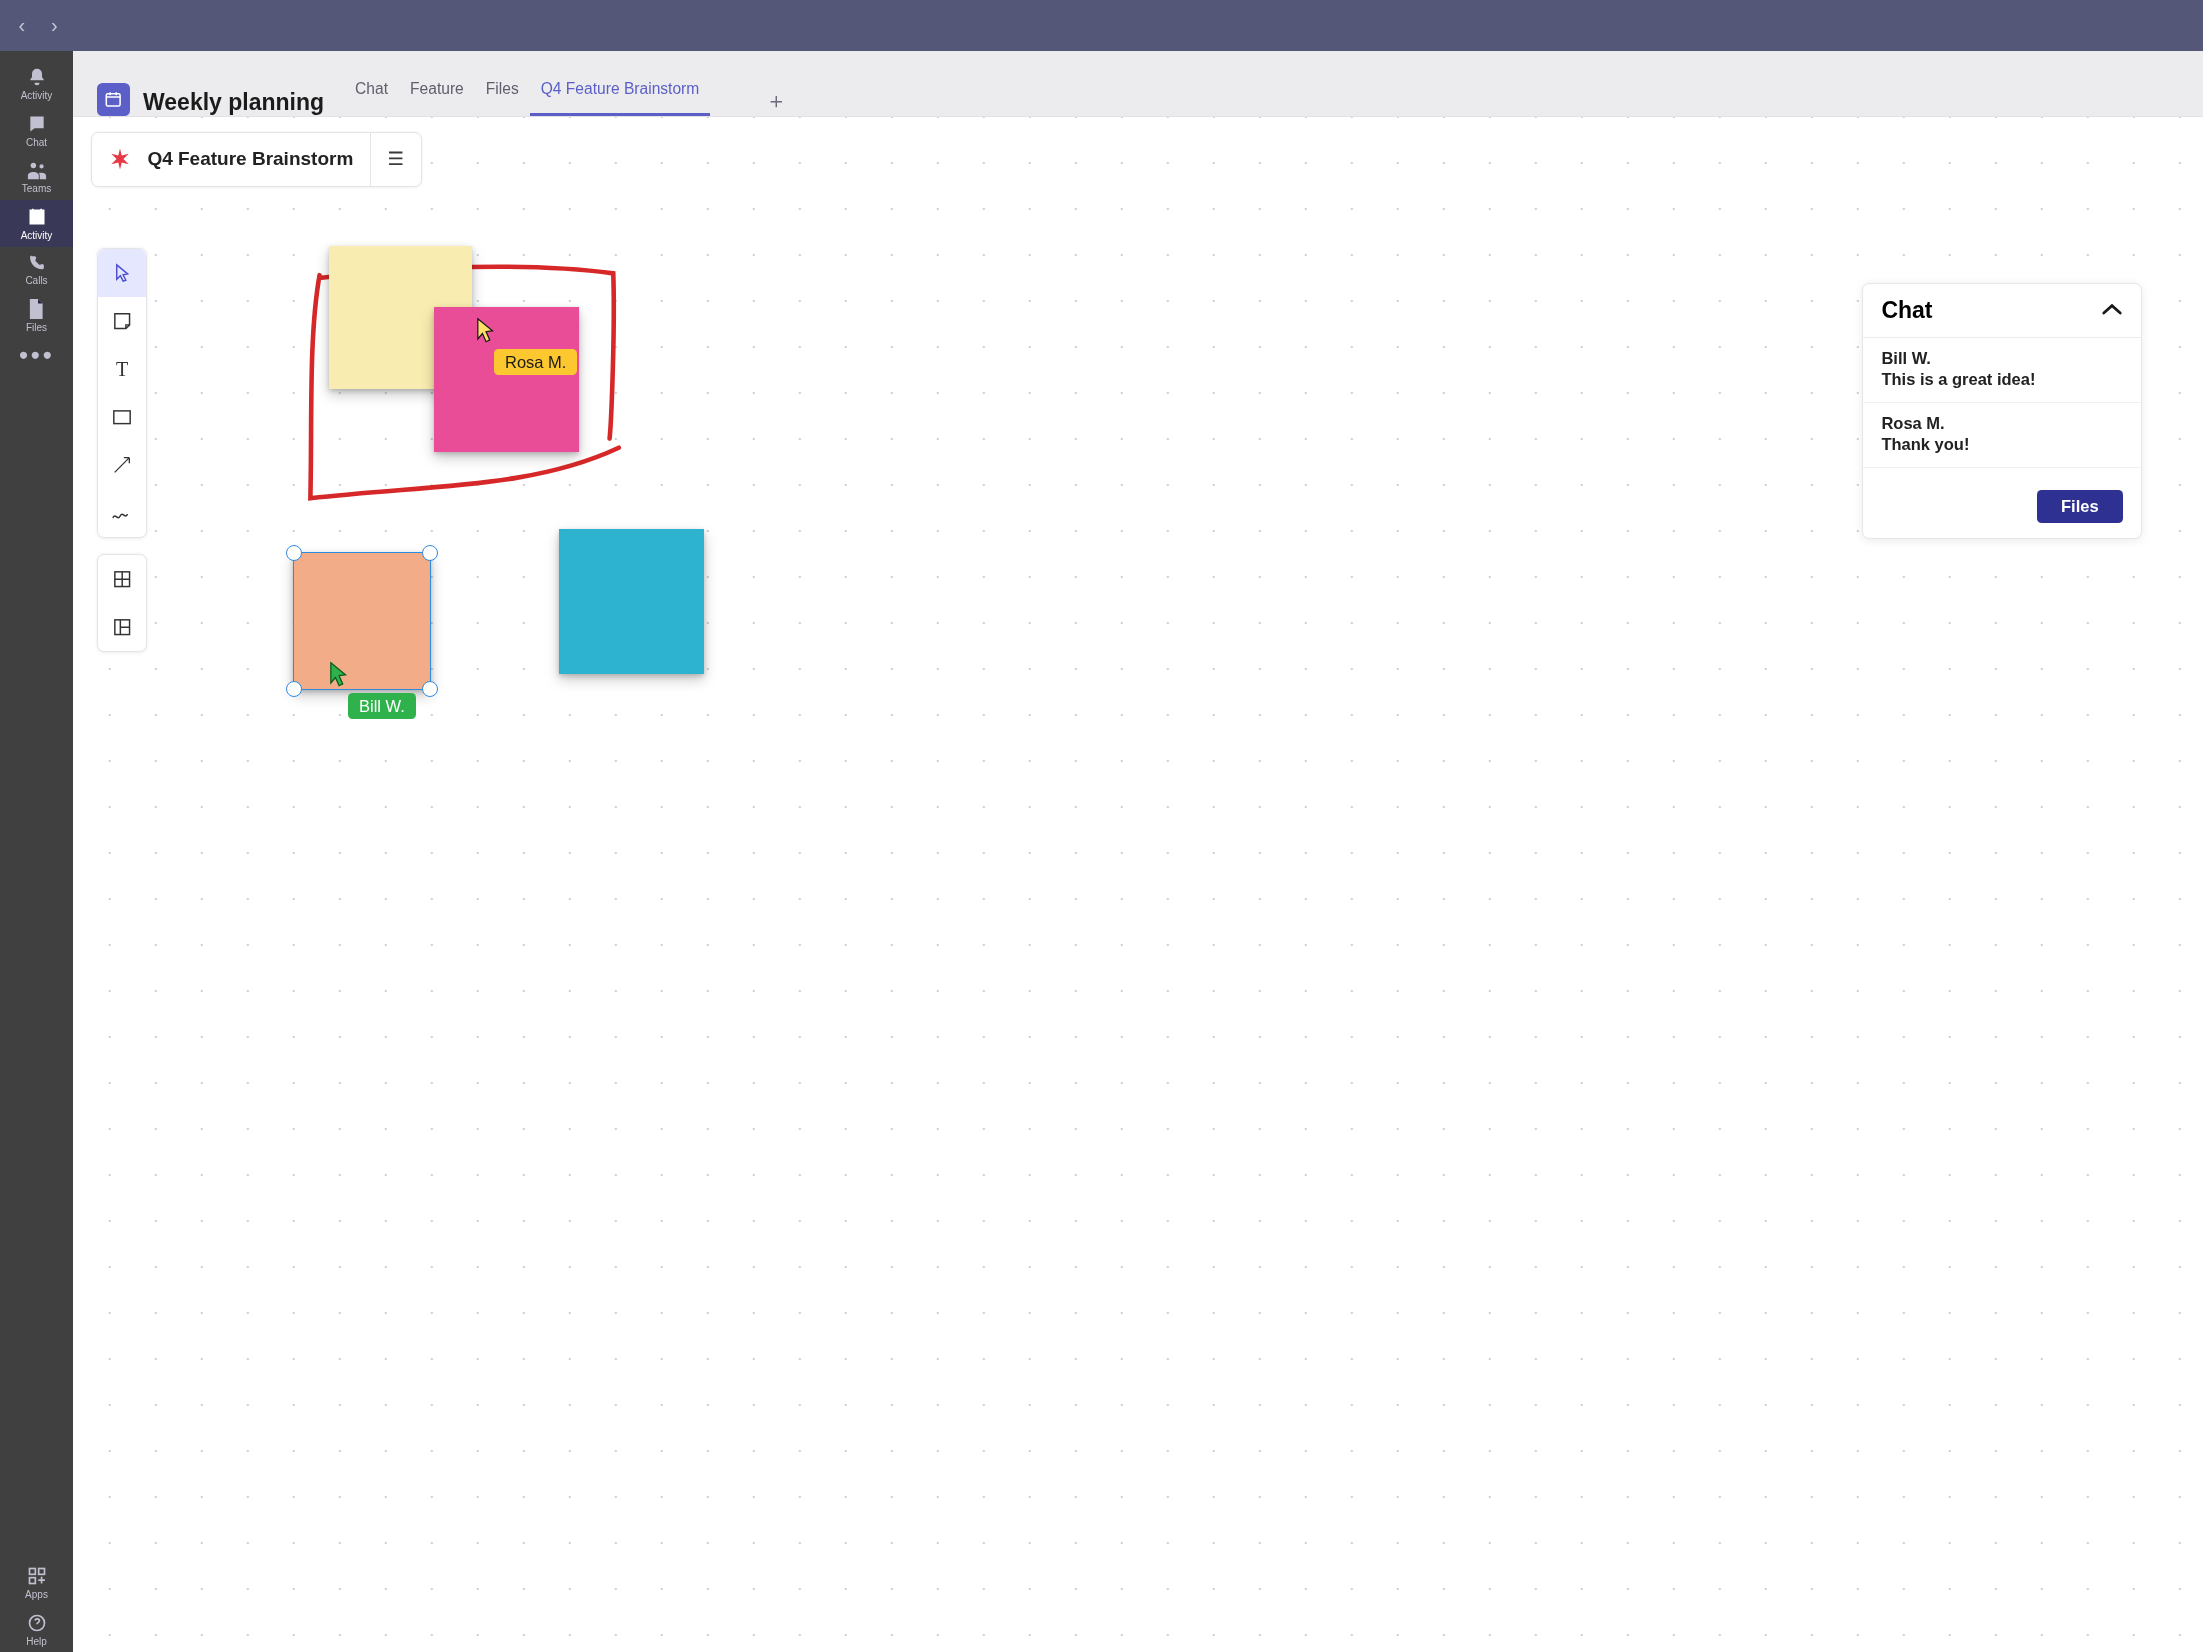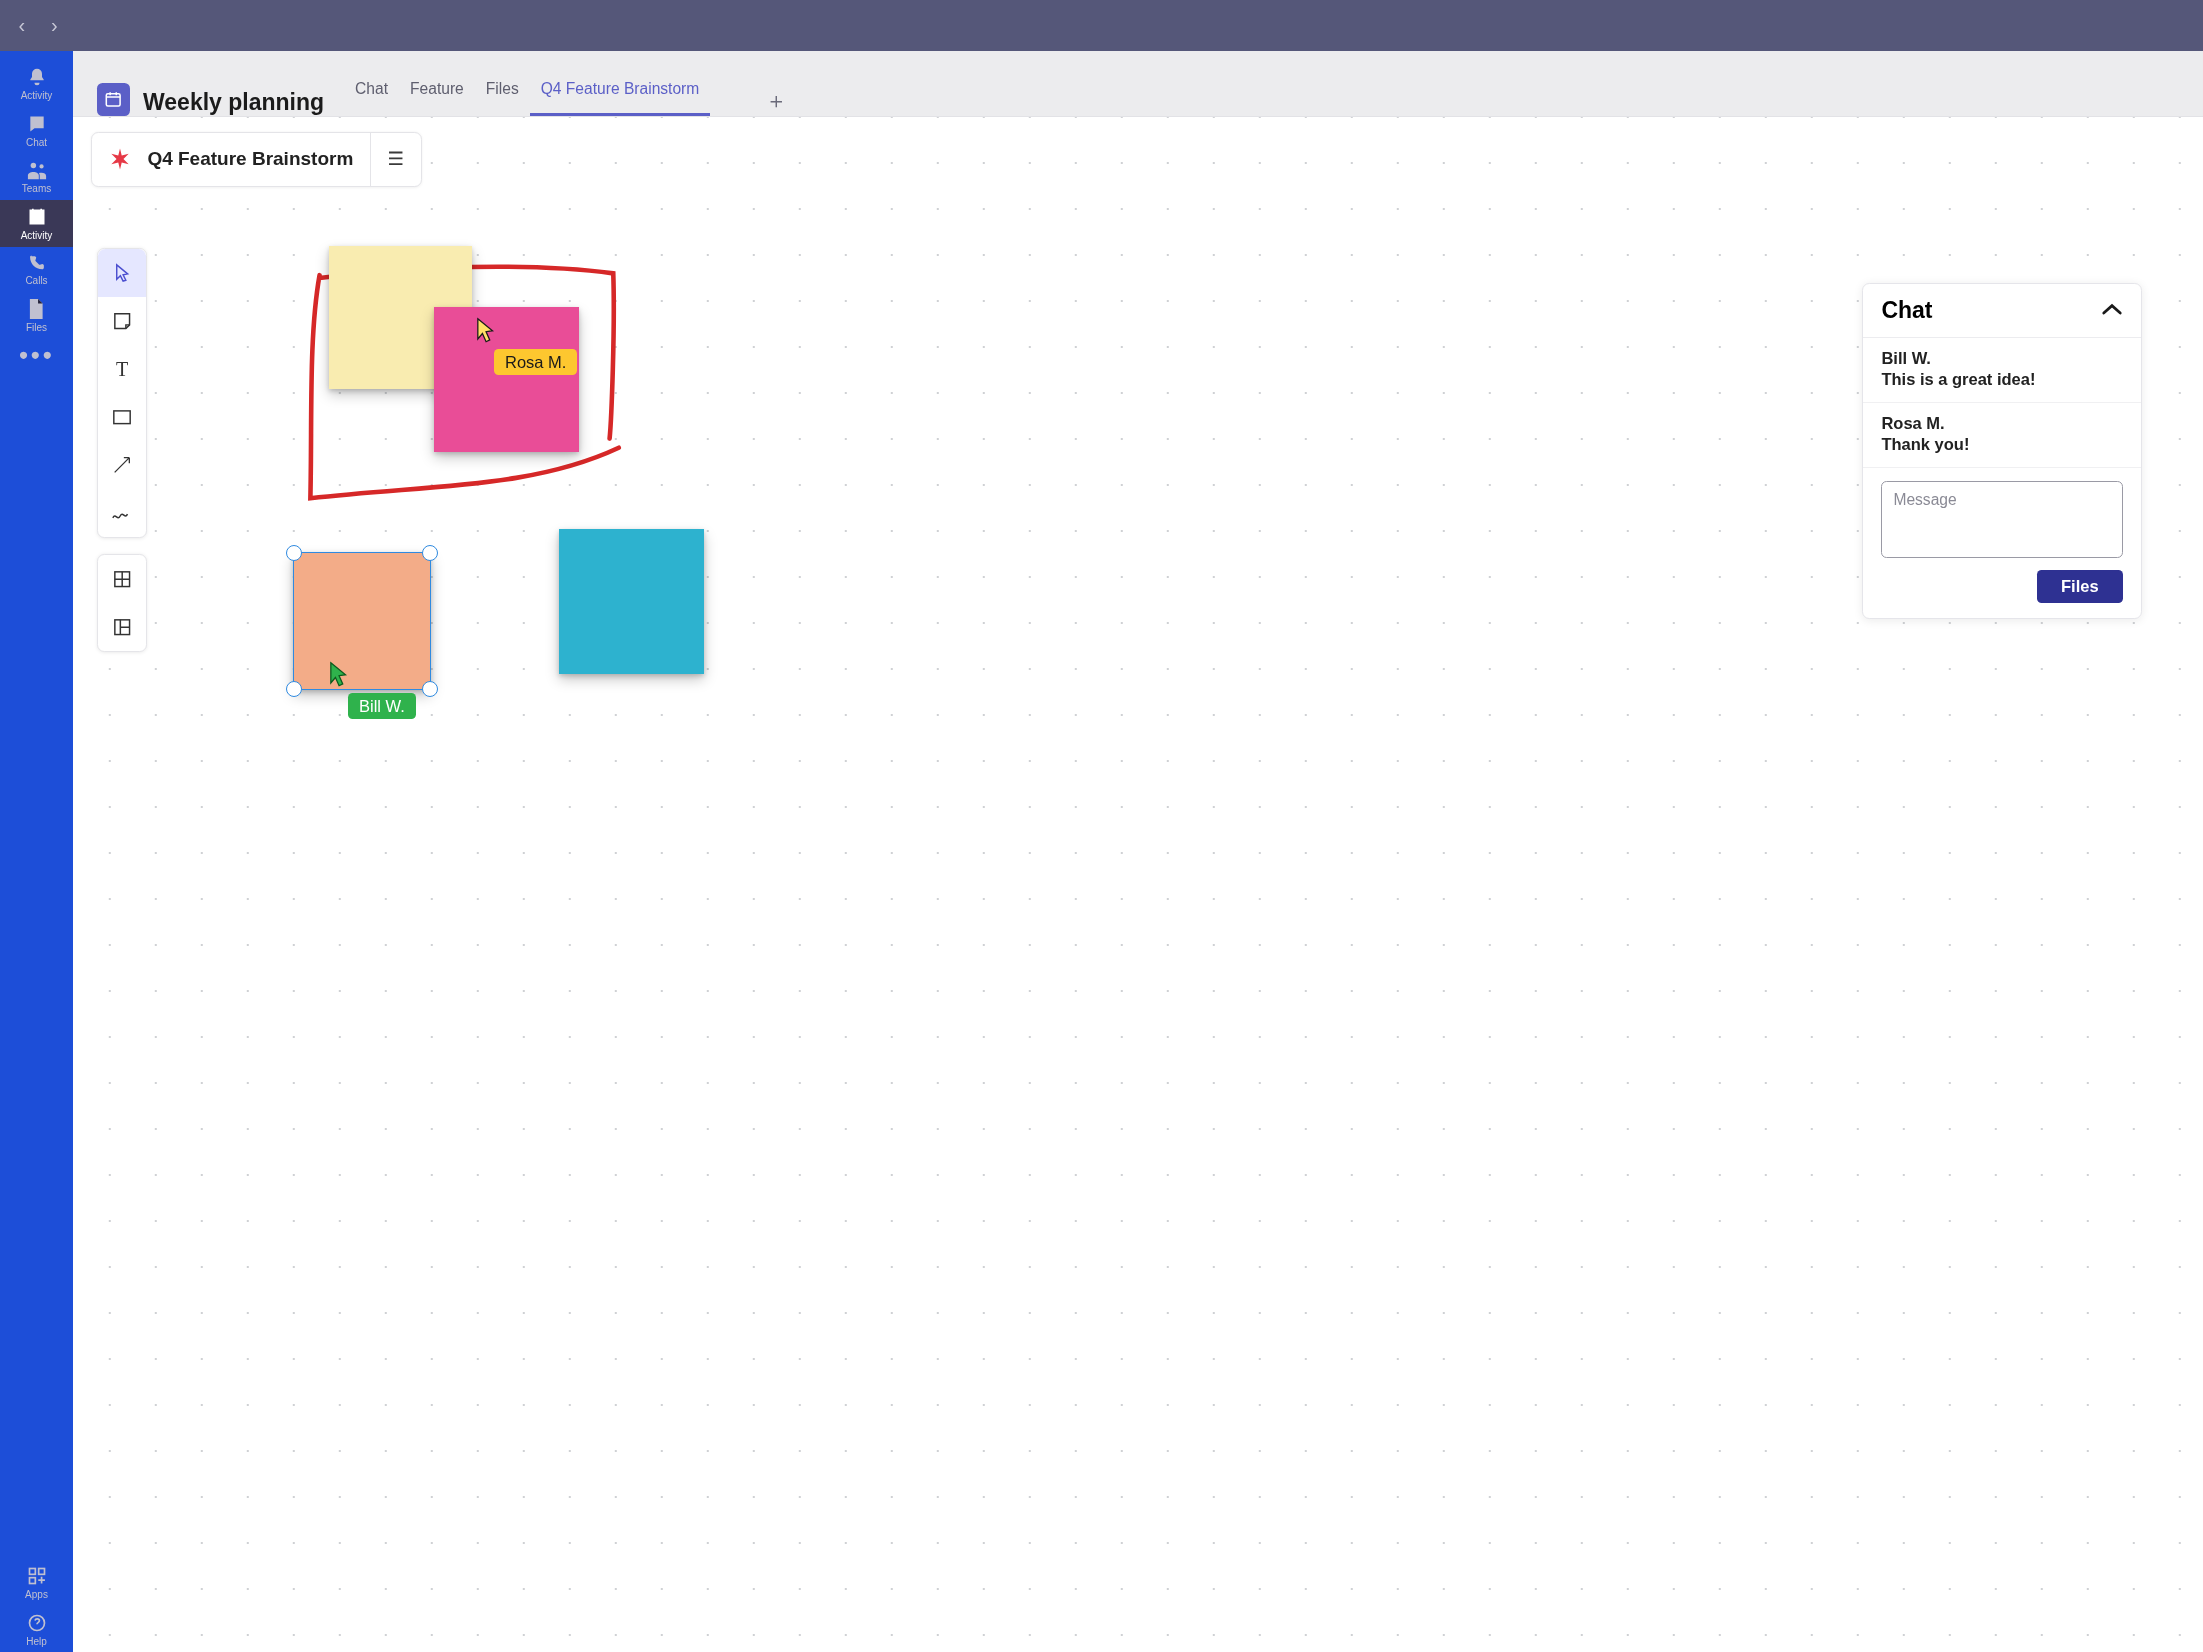--- a/index.html
+++ b/index.html
@@ -3,21 +3,21 @@
 <meta charset="utf-8">
 <style>
   * { box-sizing: border-box; margin: 0; padding: 0; }
   html, body { width: 1166px; height: 874px; font-family: "Segoe UI", -apple-system, sans-serif; overflow: hidden; background: #fff; }
 
   
   .titlebar { position: absolute; top: 0; left: 0; right: 0; height: 51px; background: #555779; display: flex; align-items: center; padding: 0 18.4px; }
   .nav-arrow { color: #c8c8d6; font-size: 20px; margin-right: 26px; cursor: pointer; }
 
   
-  .app-rail { position: absolute; top: 51px; left: 0; bottom: 0; width: 73px; background: #1d4ed8; display: flex; flex-direction: column; align-items: center; padding-top: 9.2px; }
+  .app-rail { position: absolute; top: 51px; left: 0; bottom: 0; width: 73px; background: #404040; display: flex; flex-direction: column; align-items: center; padding-top: 9.2px; }
   .rail-item { width: 73px; padding: 7.3px 0 5.5px; text-align: center; color: #c0c0d0; cursor: pointer; position: relative; }
   .rail-item.active { background: #3a3857; color: #fff; }
   .rail-item .lbl { display: block; font-size: 10px; margin-top: 2.8px; }
   .rail-icon { display: flex; justify-content: center; }
   .rail-spacer { flex: 1; }
 
   
   .meeting-header { position: absolute; top: 51px; left: 73px; right: 0; height: 66px; background: #ececee; display: flex; align-items: flex-end; padding: 0 24px; border-bottom: 0.9px solid #e2e2e6; }
   .meeting-icon-box { width: 33px; height: 33px; border-radius: 5.5px; background: #5b5fc7; display: flex; align-items: center; justify-content: center; margin-right: 13px; }
   .meeting-title { font-size: 23px; font-weight: 800; color: #1b1b1b; margin-right: 20px; }
@@ -279,20 +279,19 @@
     </div>
     <div class="chat-msg">
       <div class="author">Bill W.</div>
       <div class="text">This is a great idea!</div>
     </div>
     <div class="chat-msg">
       <div class="author">Rosa M.</div>
       <div class="text">Thank you!</div>
     </div>
     <div class="chat-compose">
-      <textarea placeholder="Message" style=""></textarea>
       <button class="send-btn">Files</button>
       <div style="clear:both"></div>
     </div>
   </div>
 
 </div>
 
 
 </body></html>

